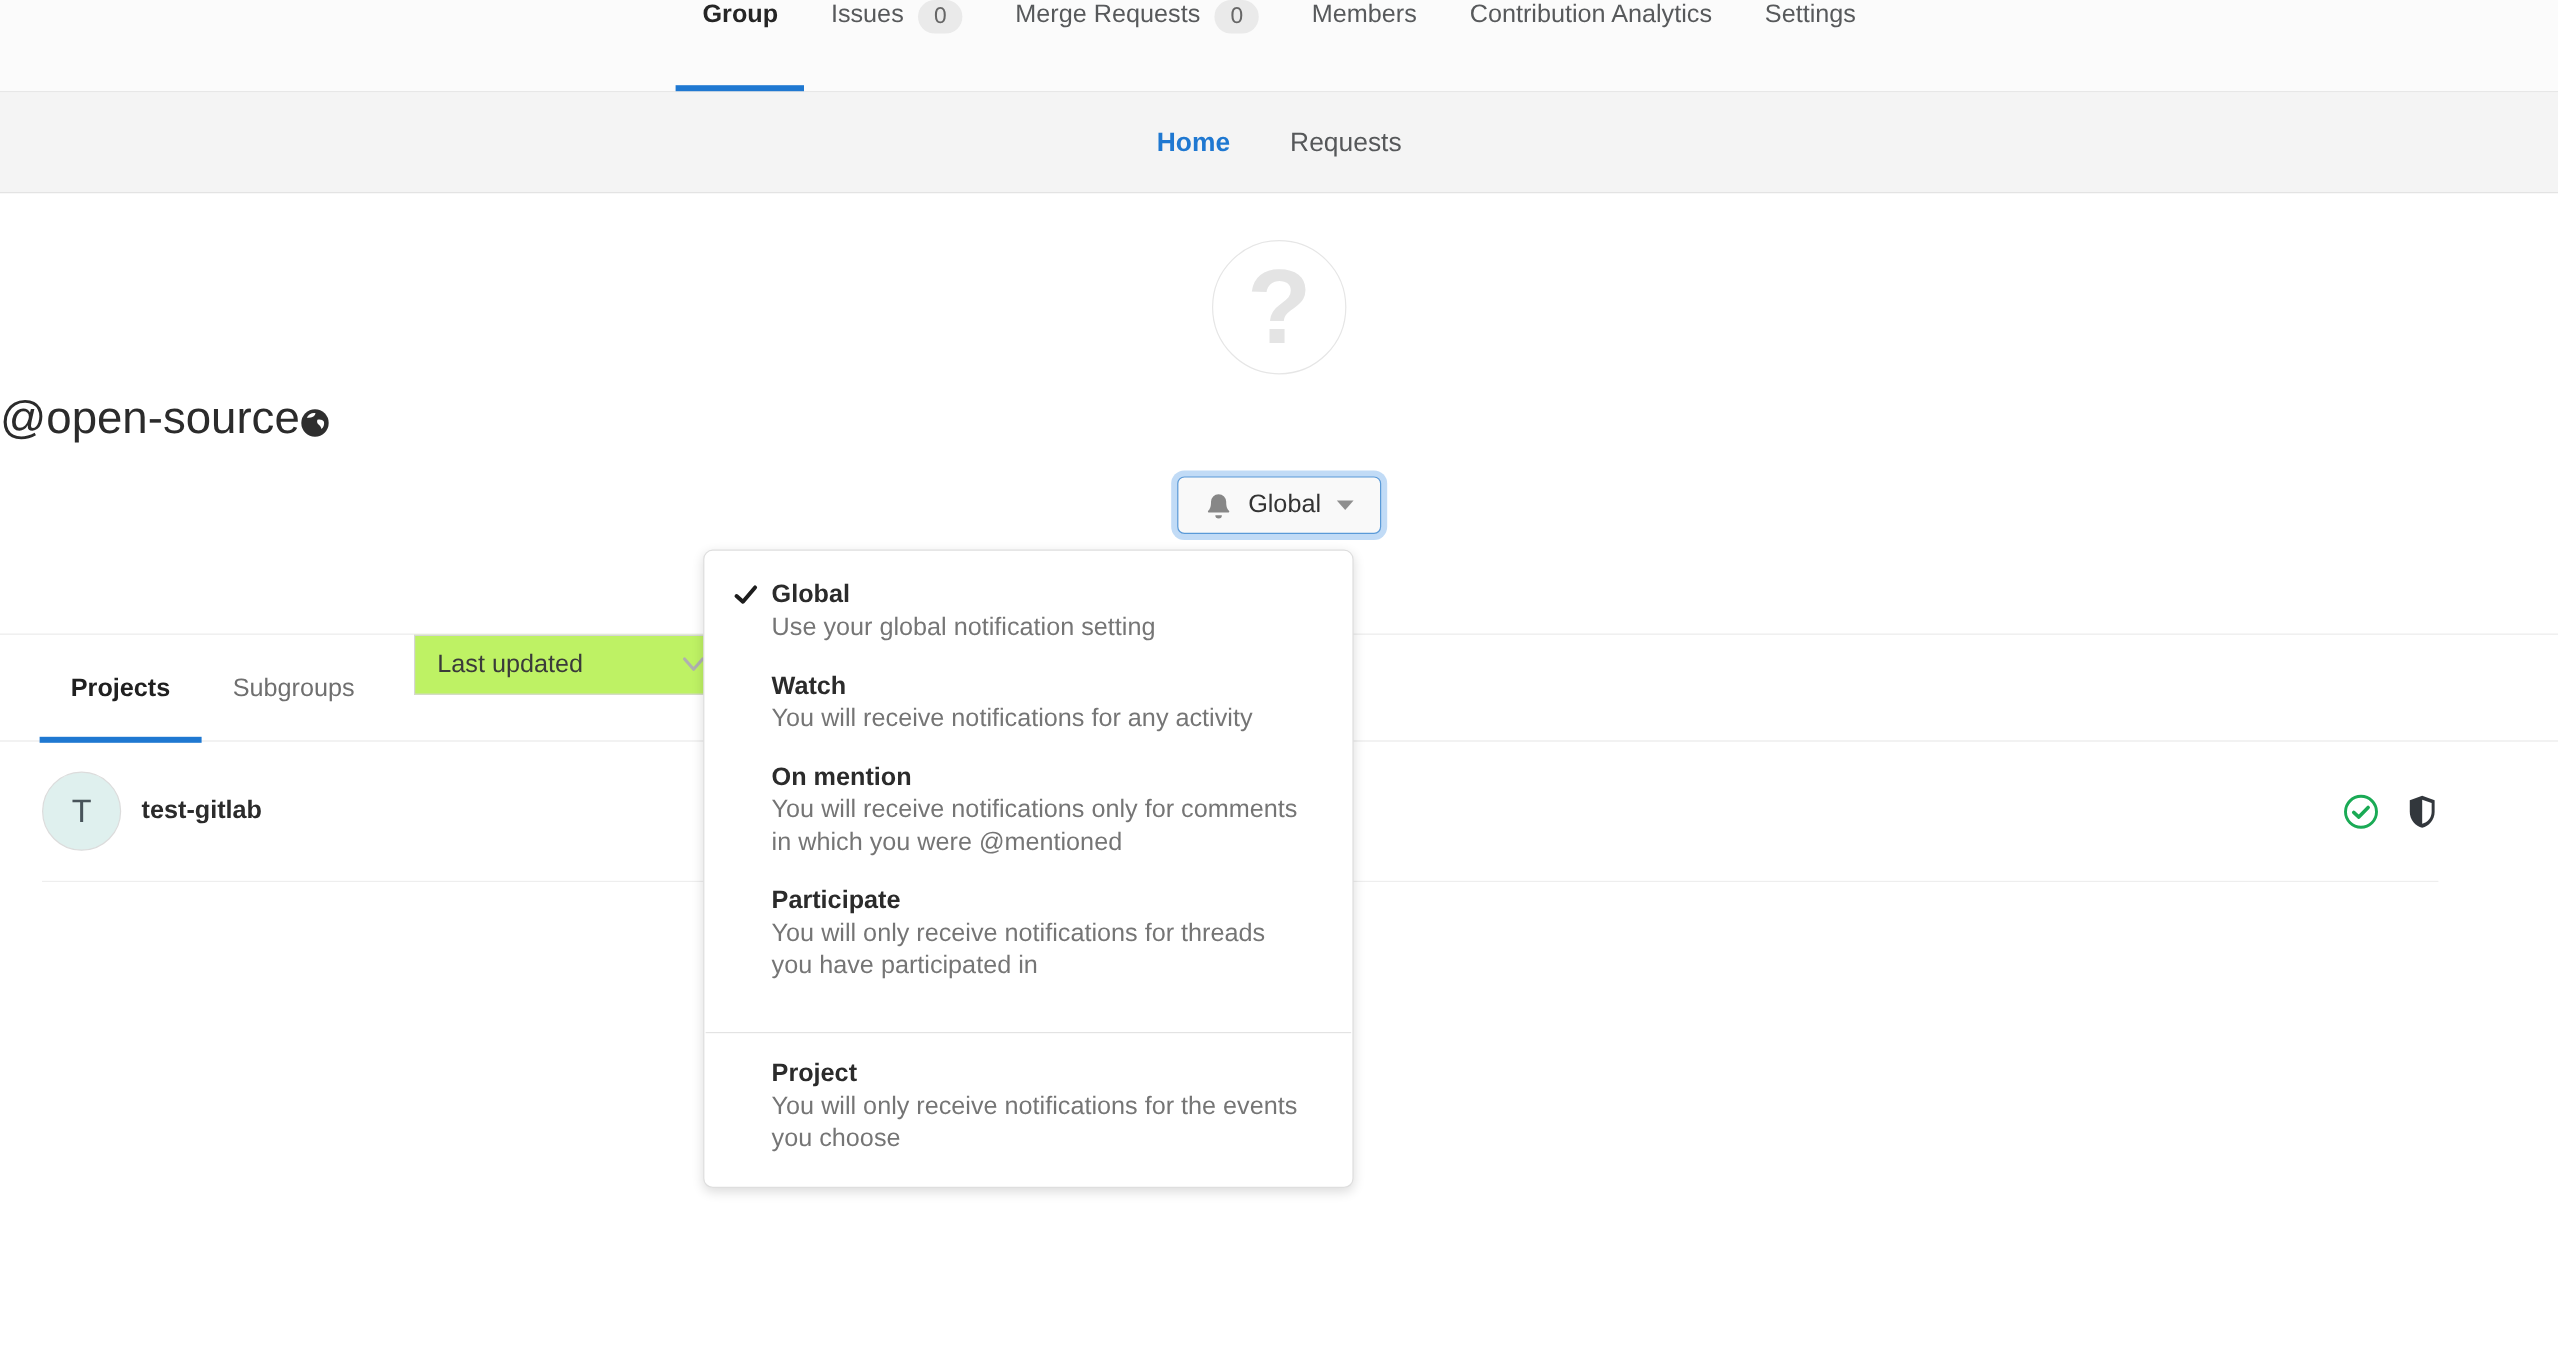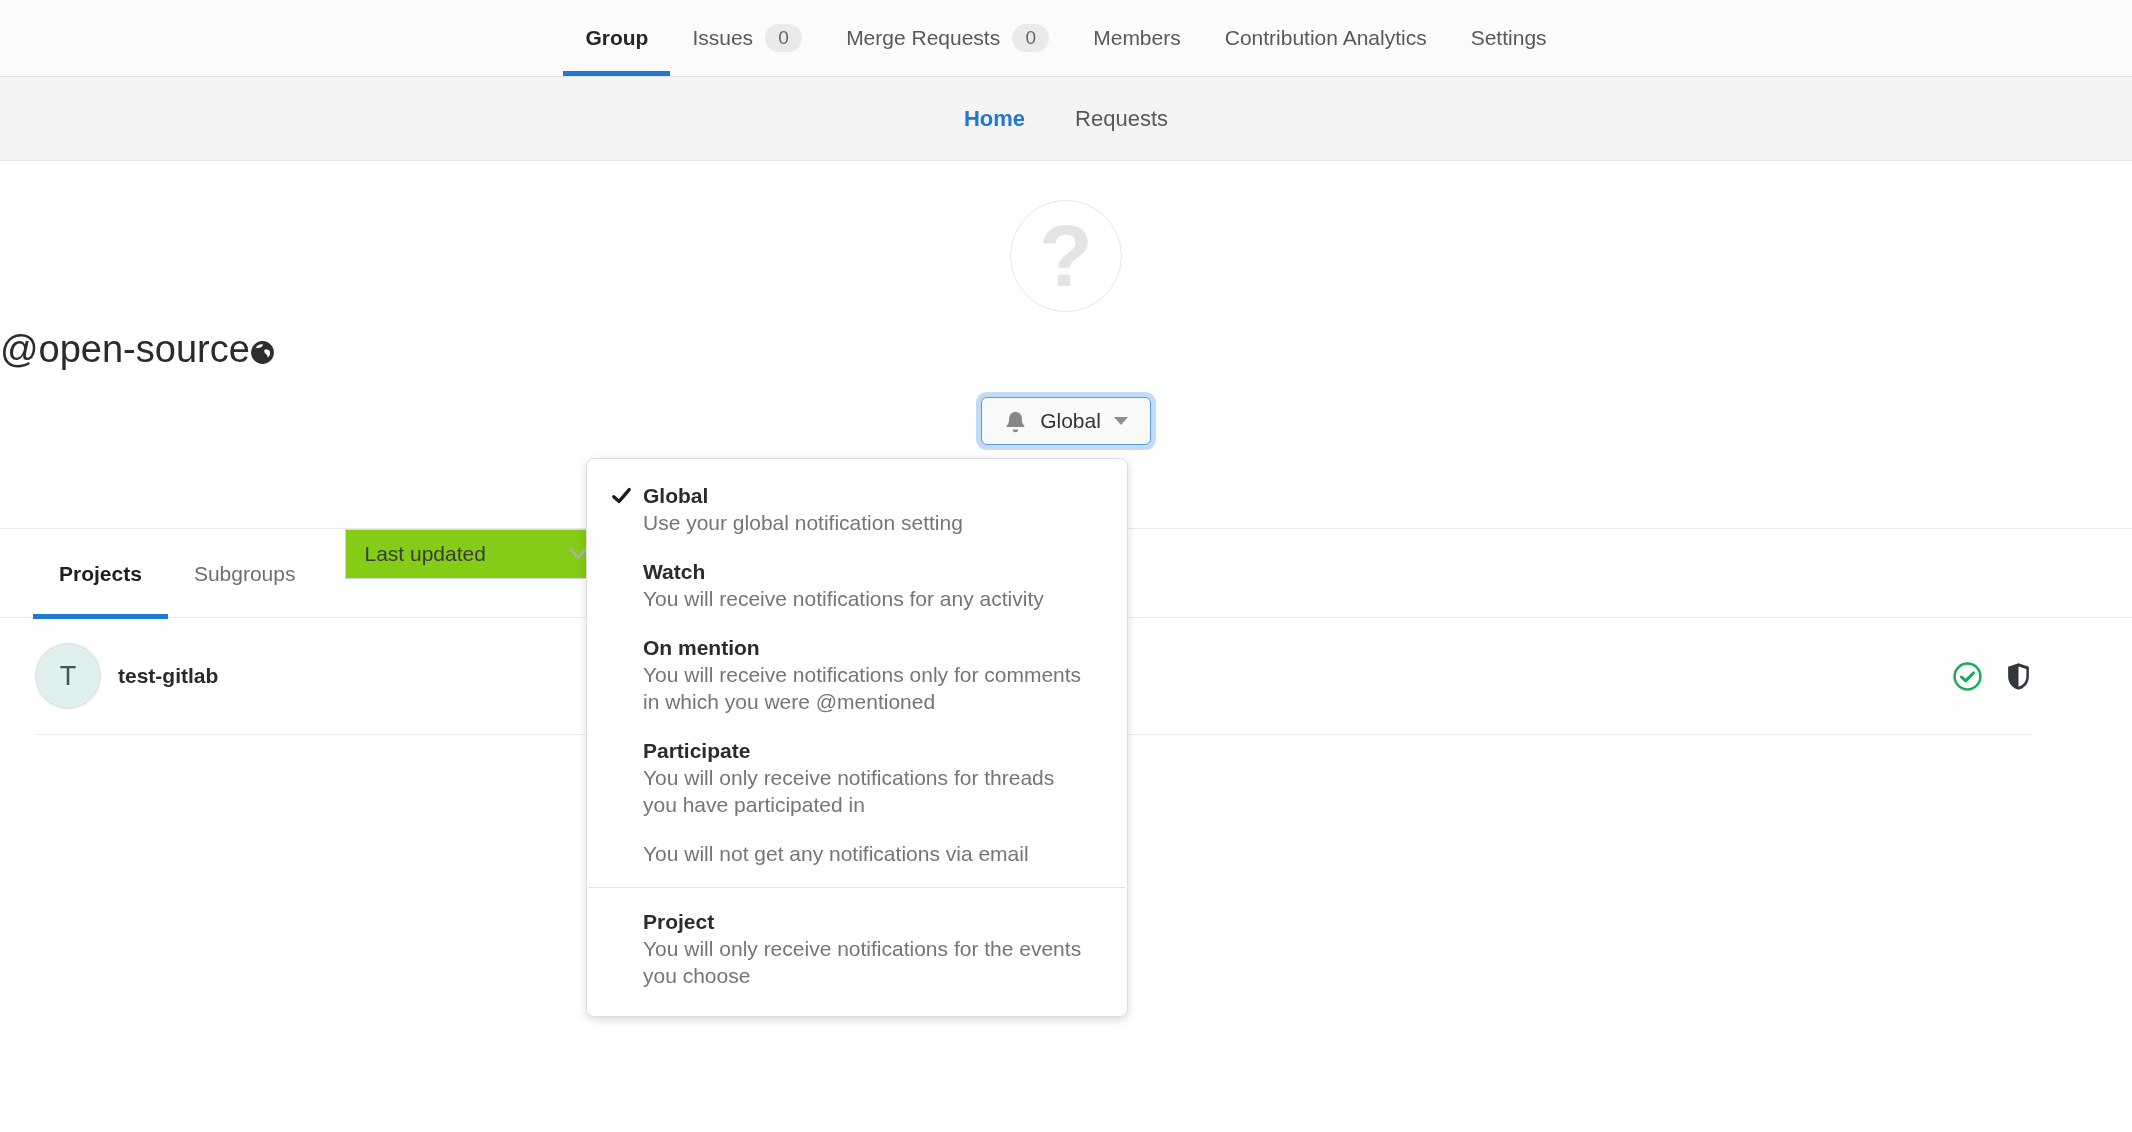--- a/index.html
+++ b/index.html
@@ -4,21 +4,21 @@
 <style>
   * { margin:0; padding:0; box-sizing:border-box; }
   html,body { width:2132px; height:1132px; background:#fff;
     font-family:"Liberation Sans","DejaVu Sans",sans-serif; color:#2e2e2e; }
   body { position:relative; overflow:hidden; }
 
   
   .top-nav { height:77px; background:#fbfbfb; border-bottom:1px solid #e2e2e2;
     display:flex; justify-content:center; }
   .top-nav-inner { display:flex; height:100%; }
-  .nav-item { display:flex; align-items:center; gap:12px; padding:0 22px;
+  .nav-item { display:flex; align-items:flex-start; gap:12px; padding:0 22px;
     font-size:21px; color:#57595b; position:relative; cursor:pointer; }
   .nav-item.active { color:#252525; font-weight:700; }
   .nav-item.active .nav-underline { position:absolute; left:0; right:0; bottom:0;
     height:5px; background:#1f78d1; }
   .badge { background:#eaeaea; color:#666; border-radius:999px; font-size:19px;
     min-width:37px; height:28px; display:inline-flex; align-items:center;
     justify-content:center; padding:0 11px; }
 
   
   .sub-nav { height:84px; background:#f4f4f4; border-bottom:1px solid #e3e3e3;
@@ -64,21 +64,21 @@
     font-size:21px; color:#6f6f6f; position:relative; cursor:pointer; }
   .tab.active { color:#202020; font-weight:700; }
   .tab.active .tab-underline { position:absolute; left:0; right:0; bottom:-1px;
     height:5px; background:#1f78d1; }
   .filter-input { margin-left:auto; width:333px; height:50px; border:1px solid #d6d6d6;
     border-radius:4px; padding:0 18px; font-size:21px; color:#333; outline:none;
     font-family:inherit; background:#fff; }
   .filter-input::placeholder { color:#9a9a9a; }
   .sort-select { margin-left:24px; width:260px; height:50px; border:1px solid #d6d6d6;
     border-radius:0; display:flex; align-items:center; justify-content:space-between;
-    padding:0 16px 0 18px; font-size:21px; color:#3a3a3a; background:#84cc16;
+    padding:0 16px 0 18px; font-size:21px; color:#3a3a3a; background:#bef264;
     cursor:pointer; }
   .btn-new-project { margin-left:19px; width:164px; height:53px; background:#1aaa55;
     border:1px solid #168f48; border-radius:5px; color:#fff; font-size:19px;
     font-weight:600; display:flex; align-items:center; justify-content:center;
     cursor:pointer; font-family:inherit; }
 
   
   .project-list { padding:0 100px 0 35px; }
   .project-row { height:117px; border-bottom:1px solid #eee; display:flex;
     align-items:center; }
@@ -164,21 +164,20 @@
   </div>
   <div class="dd-item">
     <div class="dd-label">On mention</div>
     <div class="dd-desc">You will receive notifications only for comments in which you were @mentioned</div>
   </div>
   <div class="dd-item">
     <div class="dd-label">Participate</div>
     <div class="dd-desc">You will only receive notifications for threads you have participated in</div>
   </div>
   <div class="dd-item">
-    <div class="dd-desc">You will not get any notifications via email</div>
   </div>
   <div class="dd-divider"></div>
   <div class="dd-item">
     <div class="dd-label">Project</div>
     <div class="dd-desc">You will only receive notifications for the events you choose</div>
   </div>
 </div>
 
 <div class="toolbar">
   <div class="tab active">

